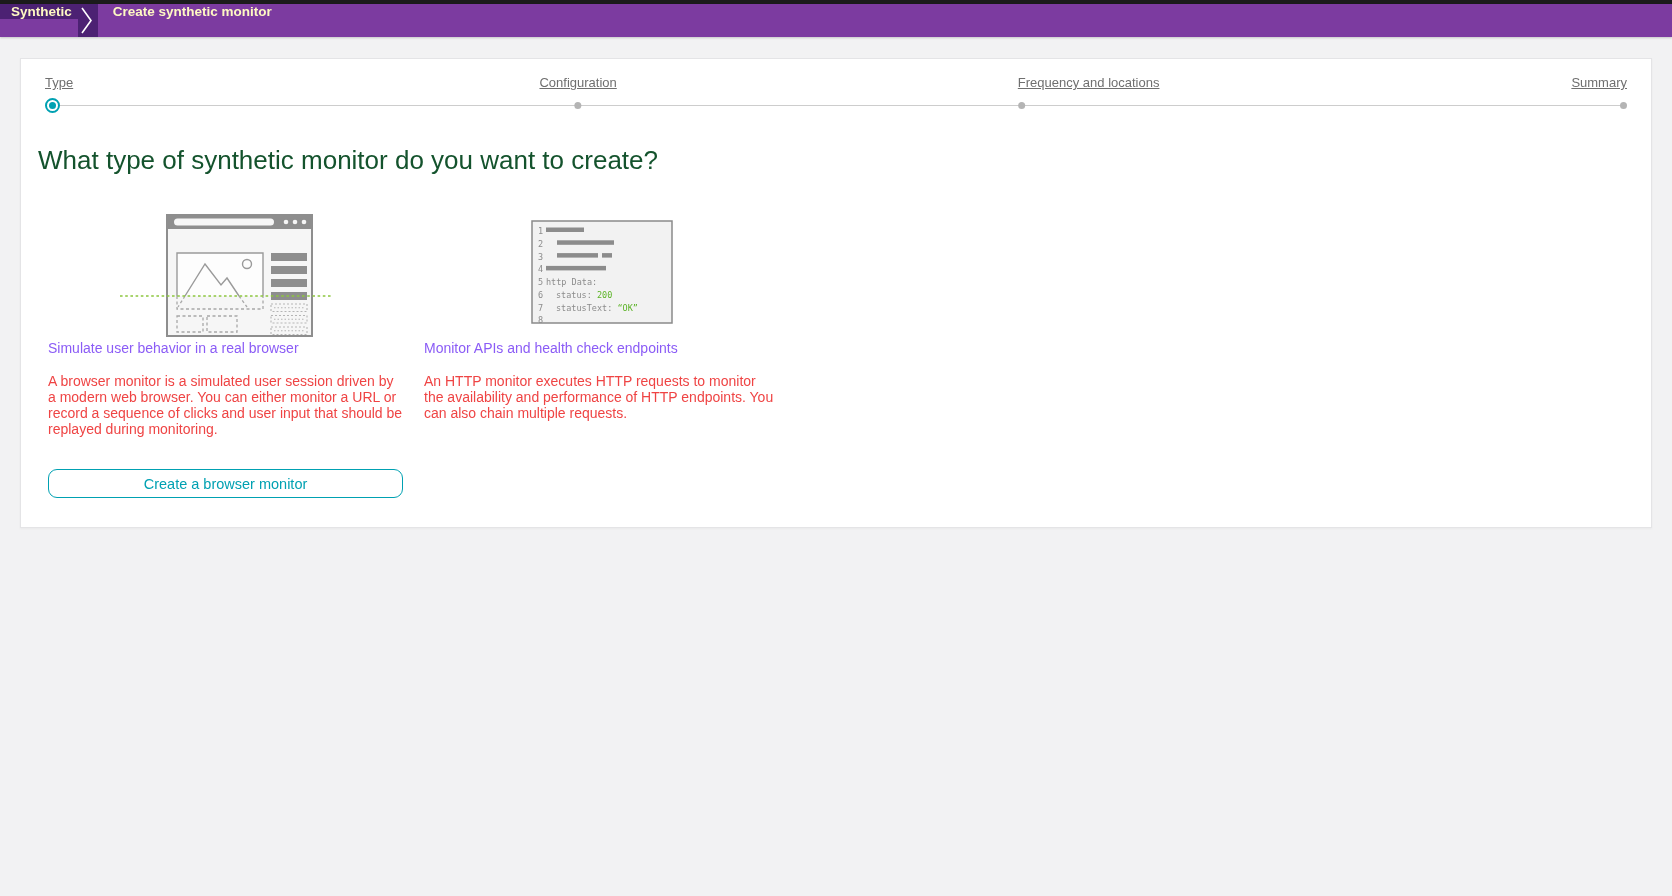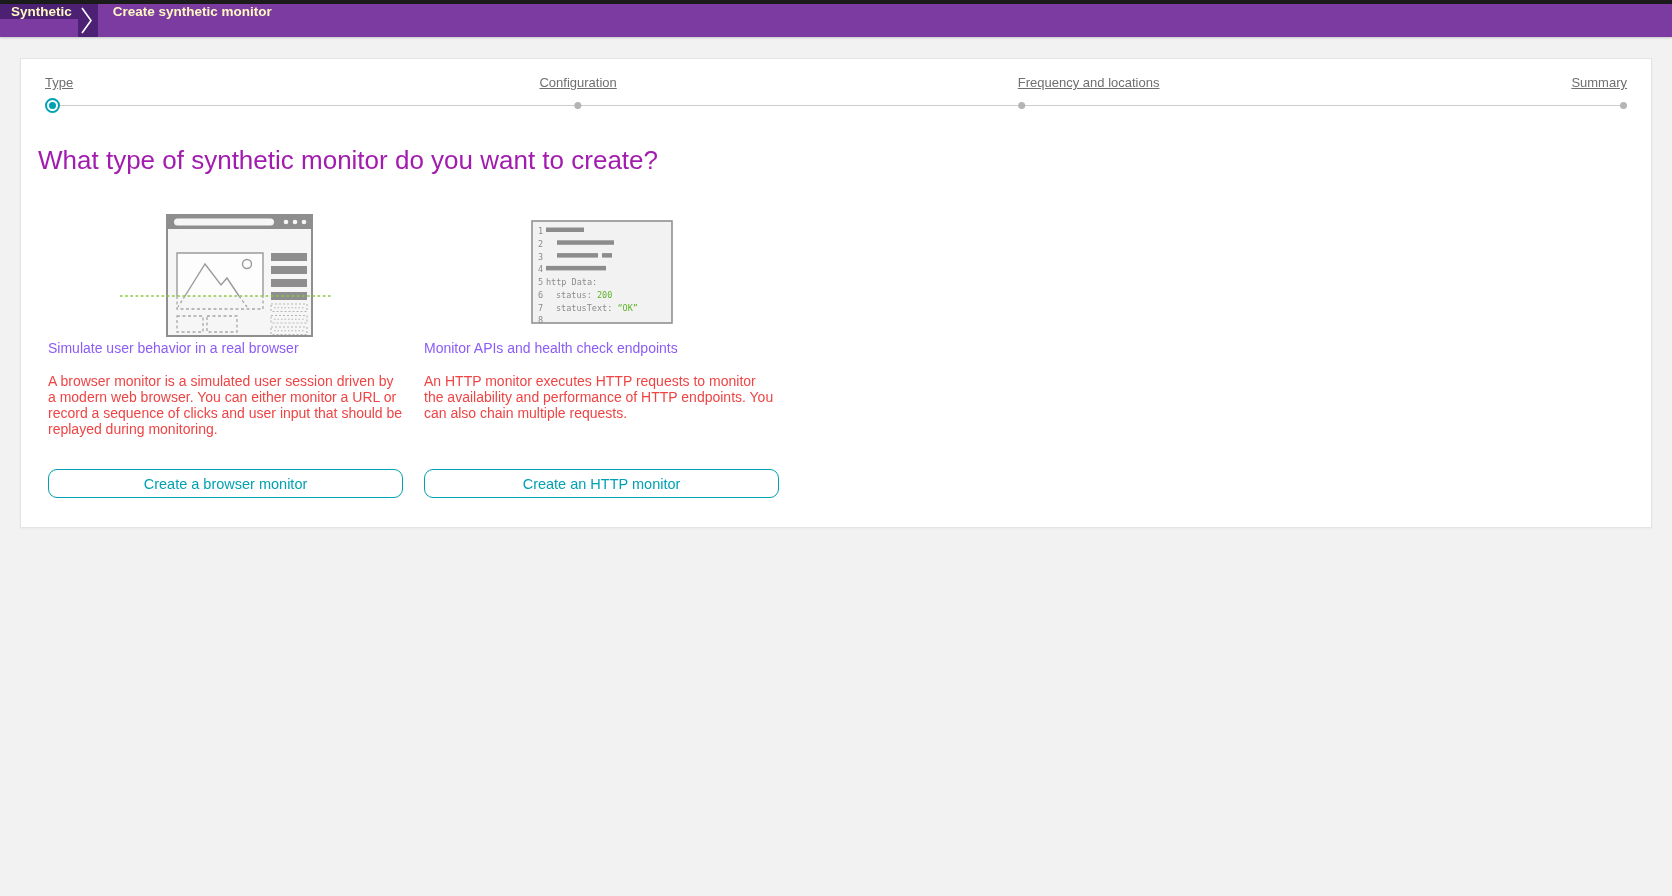--- a/index.html
+++ b/index.html
@@ -41,21 +41,21 @@
     background:#fff; display:flex; align-items:center; justify-content:center;
     margin-top:-4px;
   }
   .step.active .dot-inner { width:7px; height:7px; border-radius:50%; background:#00a1b2; }
   .step-0 { left:0; align-items:flex-start; }
   .step-1 { left:33.7%; transform:translateX(-50%); align-items:center; }
   .step-2 { left:64.2%; transform:translateX(-50%); align-items:flex-start;margin-left:28px; }
   .step-3 { right:0; align-items:flex-end; }
 
   
-  .question { margin:24px 24px 0 17px; font-size:26px; font-weight:300; color:#a21caf; }
+  .question { margin:24px 24px 0 17px; font-size:26px; font-weight:300; color:#14532d; }
   .options { display:flex; gap:21px; margin:32px 0 0 27px; }
   .option { width:355px; height:290px; display:flex; flex-direction:column; }
   .illustration { height:132px; display:flex; justify-content:center; align-items:flex-start; }
   .tagline { margin-top:0; font-size:14px; color:#8b5cf6; }
   .description { margin-top:17px; font-size:14px; line-height:16px; color:#ef4444; }
   .option-button {
     margin-top:auto; width:100%; height:29px;
     background:#fff; border:1px solid #00a1b2; border-radius:9px;
     color:#00a1b2; font-size:14.5px; font-family:"Liberation Sans", sans-serif;
     cursor:pointer;
@@ -172,17 +172,16 @@
             <rect x="15" y="45.9" width="60" height="4.5" fill="#8c8c8c"></rect>
 
             <text x="15" y="65.2">http Data:</text>
             <text x="25" y="78"><tspan>status: </tspan><tspan fill="#5db428">200</tspan></text>
             <text x="25" y="90.8"><tspan>statusText: </tspan><tspan fill="#5db428">“OK”</tspan></text>
           </g>
         </svg>
       </div>
       <div class="tagline">Monitor APIs and health check endpoints</div>
       <div class="description">An HTTP monitor executes HTTP requests to monitor the availability and performance of HTTP endpoints. You can also chain multiple requests.</div>
-      <button class="option-button">Create an HTTP monitor</button>
     </div>
 
   </div>
 </div>
 
 </body></html>

